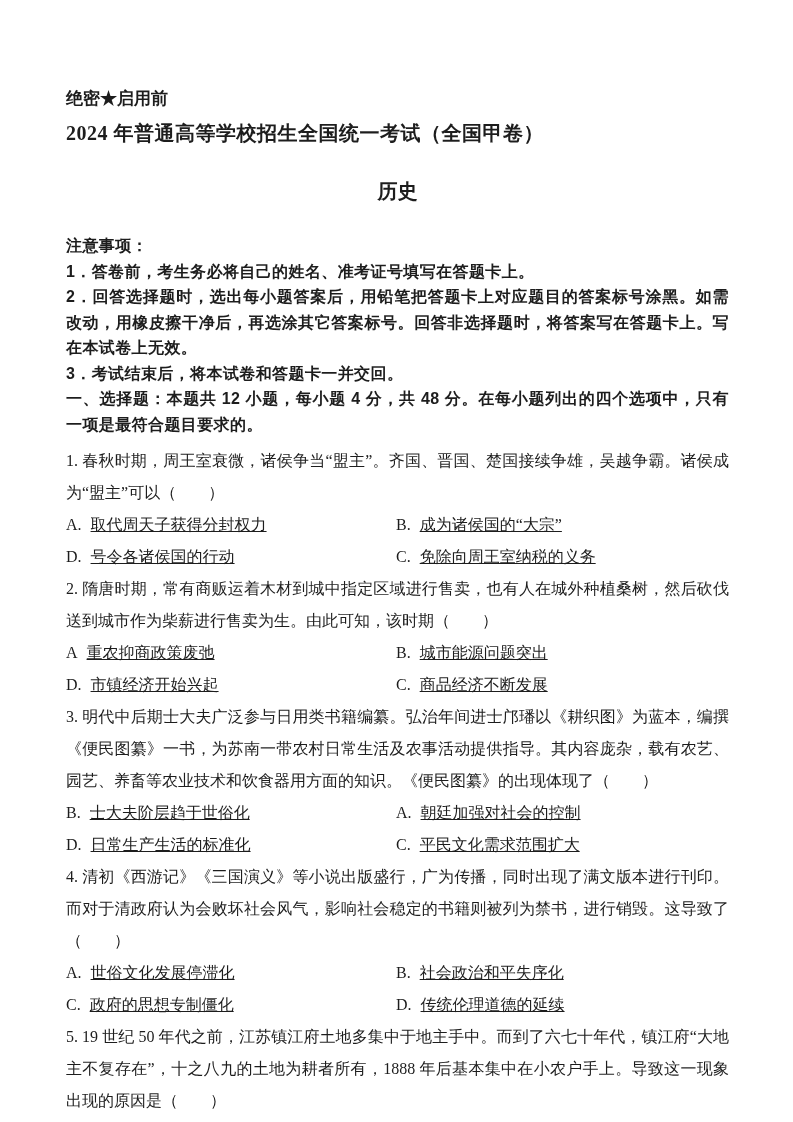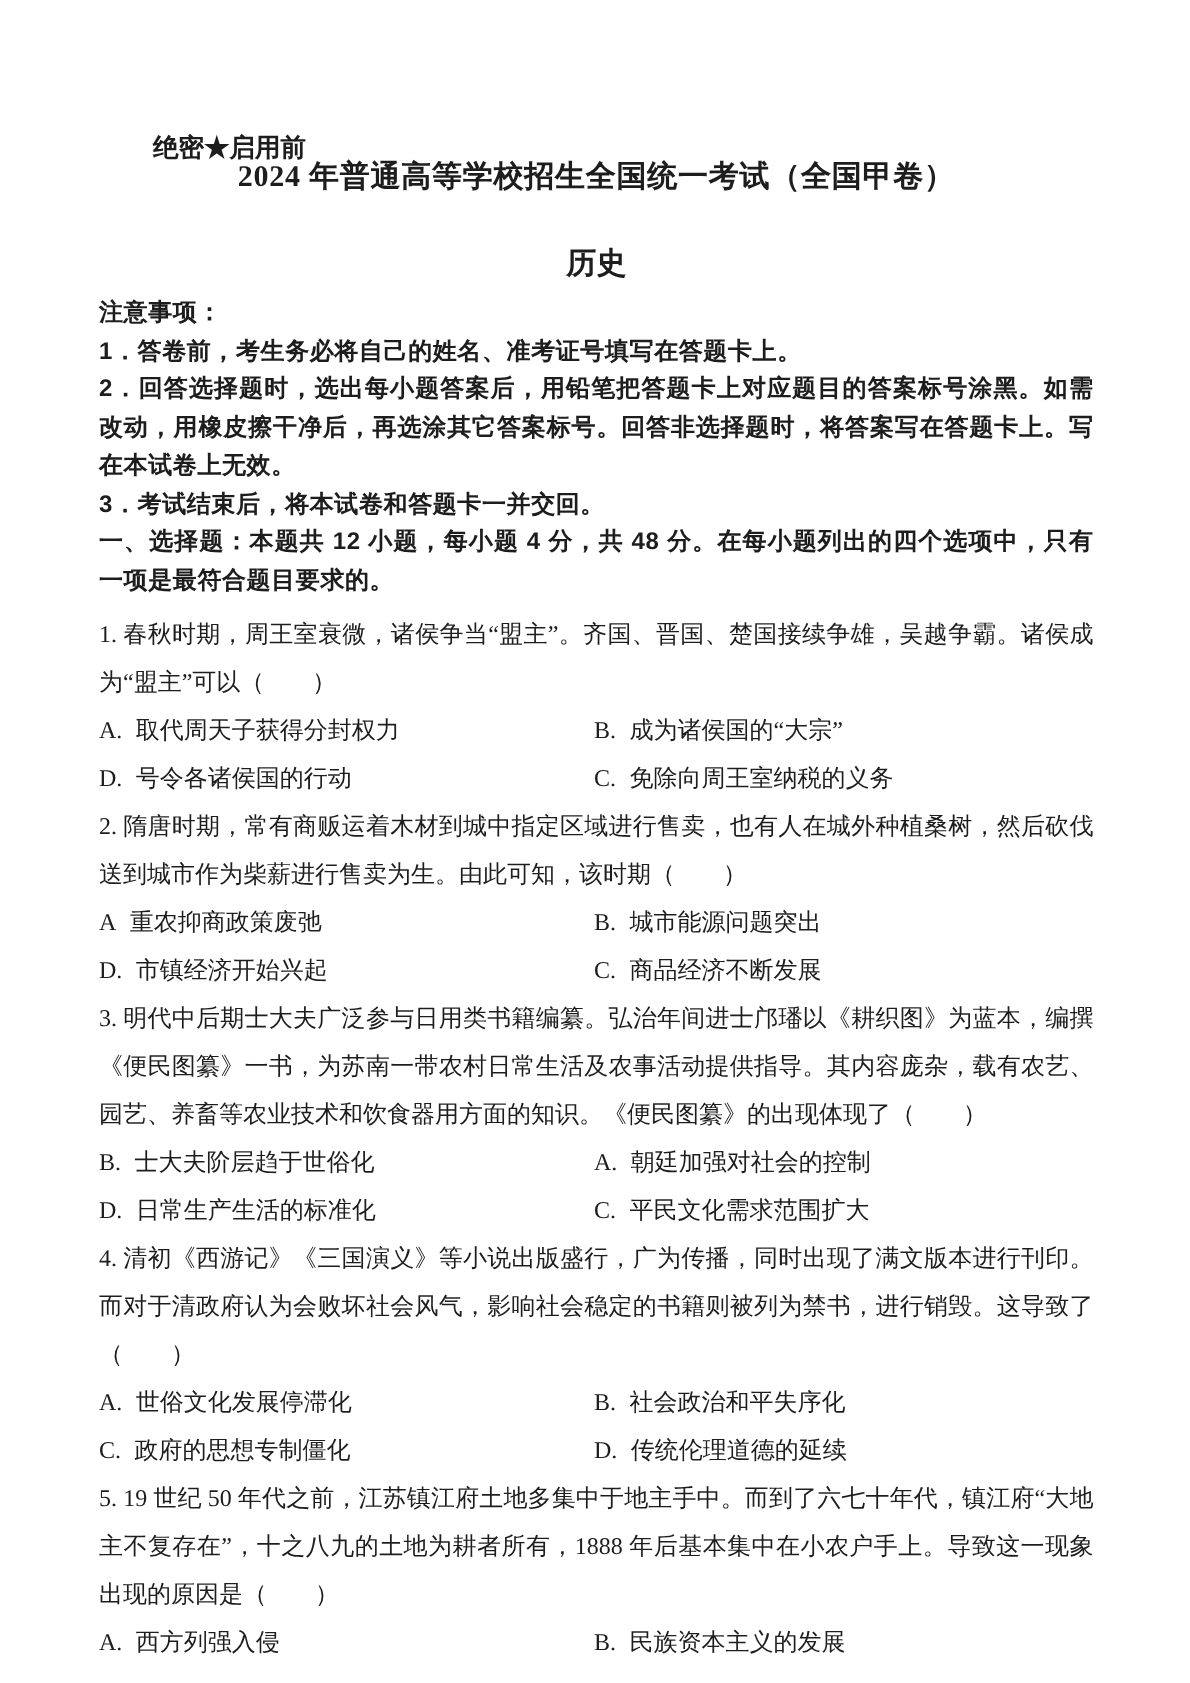--- a/index.html
+++ b/index.html
@@ -18,40 +18,39 @@
     width: 793px;
     height: 1122px;
     padding: 90px 64px 0 66px;
     background: #ffffff;
   }
   .secret {
     font-family: Liberation Sans, sans-serif;
     font-weight: 700;
     font-size: 17px;
     line-height: 1;
-    margin-left: 36px;
   }
   .exam-title {
-    text-align: center;
+    margin-top: 15px;
     font-family: "Liberation Serif", serif;
     font-weight: 700;
     font-size: 20px;
     line-height: 1.15;
     letter-spacing: 0.5px;
   }
   .subject {
     margin-top: 35px;
     text-align: center;
     font-family: "Liberation Serif", serif;
     font-weight: 700;
     font-size: 20px;
     line-height: 1.15;
   }
   .notice {
-    margin-top: 8px;
+    margin-top: 30px;
   }
   .notice-heading,
   .notice-item,
   .section-header {
     font-family: "Liberation Sans", sans-serif;
     font-weight: 700;
     font-size: 16px;
     line-height: 25.5px;
     text-align: justify;
     letter-spacing: 0.4px;
@@ -71,20 +70,21 @@
     text-align: justify;
   }
   .opts {
     display: grid;
     grid-template-columns: 330px 1fr;
     line-height: 32px;
   }
   .opt {
     white-space: nowrap;
     overflow: hidden;
+    text-decoration: underline;
   }
   .opt-label {
     display: inline-block;
     margin-right: 9px;
   }
 </style>
 </head>
 <body>
 
 <div class="page">

